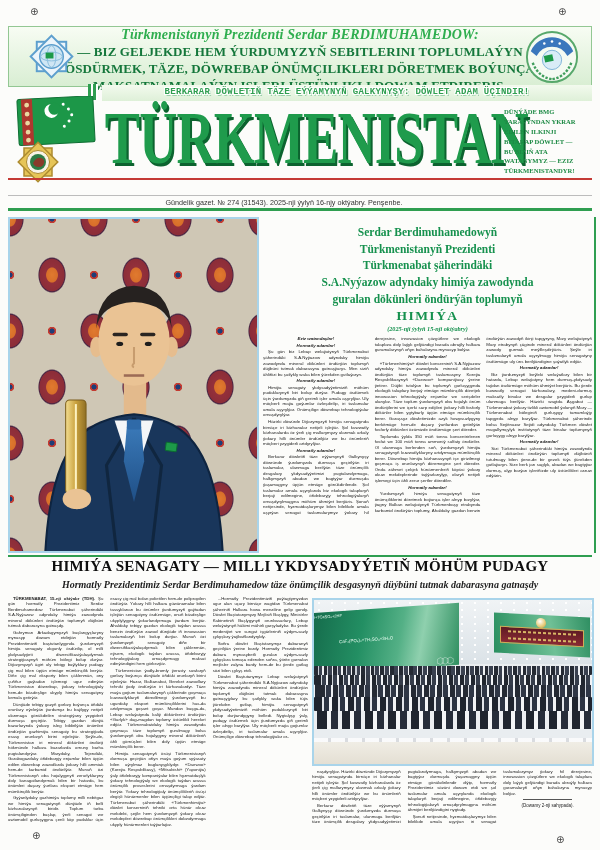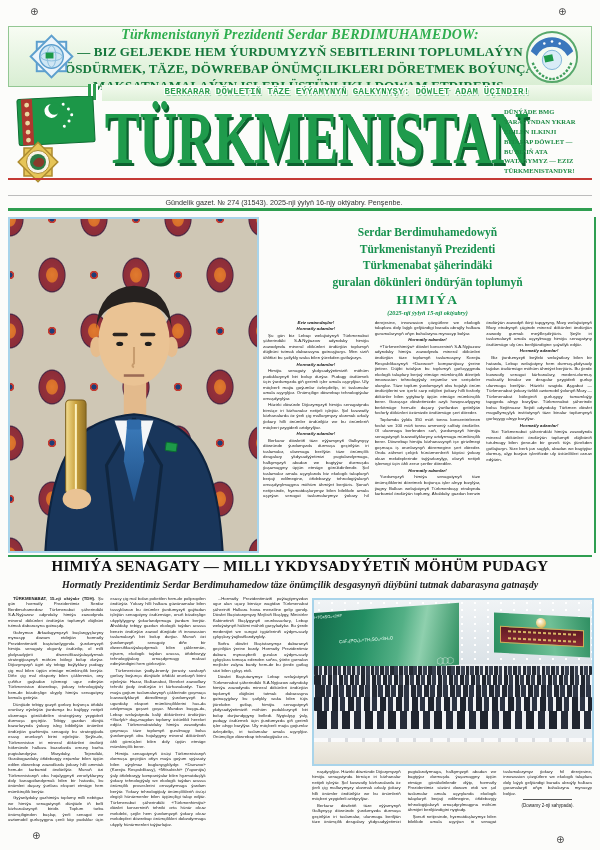--- a/index.html
+++ b/index.html
@@ -231,20 +231,21 @@
       <line x1="85" y1="126" x2="105" y2="126" stroke="#9c6b55" stroke-width="2.5"></line>
       <rect x="126" y="192" width="11" height="8" rx="1" fill="#1d9a49" stroke="#0d6b33" stroke-width="1" transform="rotate(8 131 196)"></rect>
     </svg>
   </div>
 
   <div class="speech">
     <div class="speech-headline">
         <div>Serdar Berdimuhamedowyň</div>
         <div>Türkmenistanyň Prezidenti</div>
         <div>Türkmenabat şäherindäki</div>
+        <div>S.A.Nyýazow adyndaky himiýa zawodynda</div>
         <div>guralan dökünleri öndürýän toplumyň</div>
       </div>
     <div class="speech-title">HIMIÝA</div>
     <div class="speech-note">(2025-nji ýylyň 15-nji oktýabry)</div>
     <div class="cols speech-cols">
         <p class="para para-c">Eziz watandaşlar!</p>
         <p class="para para-c">Hormatly adamlar!</p>
         <p class="para">Şu gün biz Lebap welaýatynyň Türkmenabat şäherindäki S.A.Nyýazow adyndaky himiýa zawodynda mineral dökünleri öndürýän toplumyň düýbüni tutmak dabarasyna gatnaşýarys. Men siziň ähliňizi bu şatlykly waka bilen ýürekden gutlaýaryn.</p>
         <p class="para para-c">Hormatly adamlar!</p>
         <p class="para">Himiýa senagaty ykdysadyýetimiziň möhüm pudaklarynyň biri bolup durýar. Pudagy ösdürmek üçin ýurdumyzda giň gerimli işler amala aşyrylýar. Uly möçberli maýa goýumlar özleşdirilip, iri taslamalar amala aşyrylýar. Önümçilige döwrebap tehnologiýalar ornaşdyrylýar.</p>

